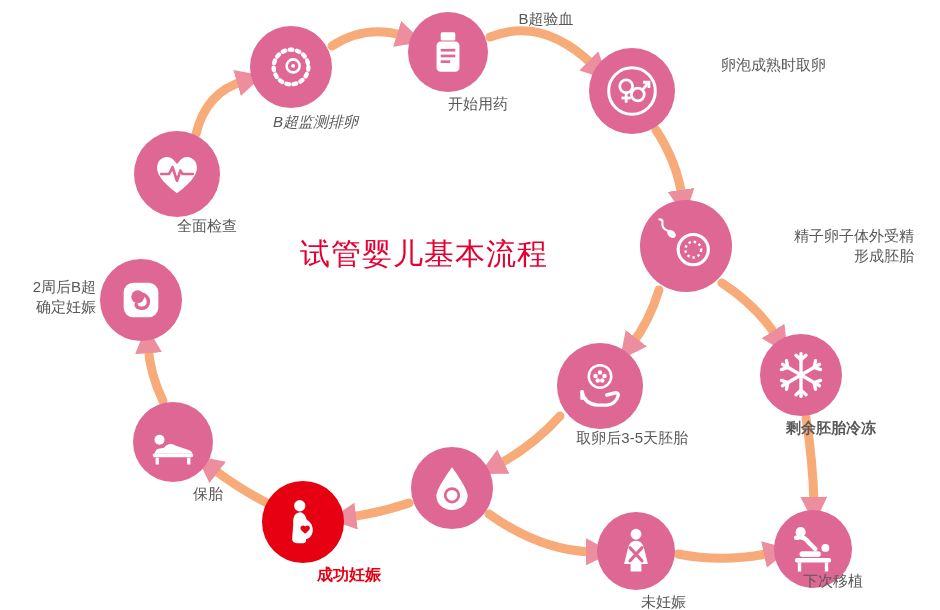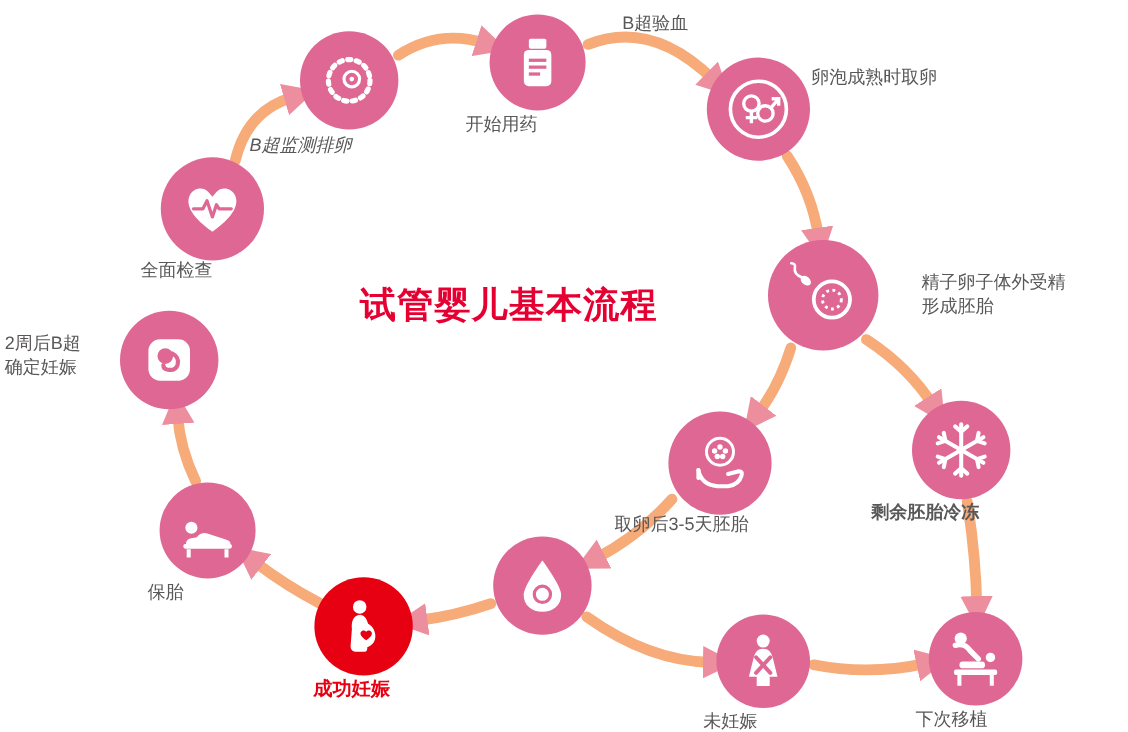--- a/index.html
+++ b/index.html
@@ -3,25 +3,25 @@
 <meta charset="utf-8">
 <style>
   html,body{margin:0;padding:0;background:#fff;font-family:"Liberation Sans","DejaVu Sans",sans-serif;}
   .canvas{position:relative;width:940px;height:610px;overflow:hidden;background:#fff;}
   .arrows{position:absolute;left:0;top:0;width:940px;height:610px;pointer-events:none;}
   .arrow{fill:none;stroke:var(--arrow-orange,#f6ab79);stroke-width:9;stroke-linecap:round;marker-end:url(#ah);}
   #ah path{fill:var(--arrow-pink,#ec8e9e);}
   .node{position:absolute;border-radius:50%;background:var(--node-pink,#de6793);color:var(--node-pink,#de6793);
         display:flex;align-items:center;justify-content:center;}
   .node.red{background:var(--node-red,#e60012);color:var(--node-red,#e60012);}
-  .nlabel{position:absolute;font-size:15px;color:var(--label-gray,#595757);text-align:left;line-height:1.35;}
+  .nlabel{position:absolute;font-size:15px;color:var(--label-gray,#595757);text-align:right;line-height:1.35;}
   .nlabel span{display:block;}
   .nlabel.red{color:var(--success-label-red,#e60012);font-weight:bold;font-size:16px;}
   .title{position:absolute;left:268px;top:234px;width:312px;margin:0;text-align:center;
-         font-size:30px;font-weight:bold;color:var(--title-red,#e60032);letter-spacing:1px;}
+         font-size:30px;font-weight:normal;color:var(--title-red,#e60032);letter-spacing:1px;}
   .float-label{position:absolute;left:496px;top:10px;width:100px;text-align:center;
          font-size:15px;color:var(--label-gray,#595757);}
 </style>
 </head>
 <body>
 
 <div class="canvas">
 
   <svg class="arrows" viewBox="0 0 940 610">
     <defs>
@@ -172,21 +172,21 @@
     <svg viewBox="0 0 48 48" width="54" height="54">
       <circle cx="13" cy="9" r="4.5" fill="#fff"></circle>
       <path d="M 9,14 Q 16,12 20,18 L 26,24" stroke="#fff" stroke-width="4" fill="none" stroke-linecap="round"></path>
       <circle cx="35" cy="23" r="3.5" fill="#fff"></circle>
       <rect x="12" y="26" width="19" height="5" rx="2.5" fill="#fff"></rect>
       <rect x="8" y="32" width="32" height="4" rx="1.5" fill="#fff"></rect>
       <line x1="12" y1="36" x2="12" y2="44" stroke="#fff" stroke-width="3"></line>
       <line x1="36" y1="36" x2="36" y2="44" stroke="#fff" stroke-width="3"></line>
     </svg>
   </div>
-  <div class="nlabel" style="left:763px;top:590px;width:100px;font-family:Liberation Serif, serif;">
+  <div class="nlabel" style="left:763px;top:571px;width:100px;font-family:Liberation Serif, serif;">
     <span>下次移植</span>
   </div>
 
   <div class="node red" style="left:262px;top:481px;width:82px;height:82px;">
     <svg viewBox="0 0 48 48" width="52" height="52">
       <circle cx="21" cy="9" r="5.2" fill="#fff"></circle>
       <path fill="#fff" d="M21.5 15 C15.5 15.5 14.5 21 15 26 L14 39 C13.8 42 16 43.5 18.5 43.5 L24.5 43.5 C26.5 43.5 27 42 26.8 40 C30.5 39 33.5 35.5 33 30.5 C32.6 26 30 23.5 27.5 22 C26.5 18.5 25 15.5 21.5 15 Z"></path>
       <path fill="currentColor" d="M26 28.2 c -1.8,-2.2 -5.2,-0.4 -4.2,2.3 c 0.7,1.9 4.2,4.2 4.2,4.2 c 0,0 3.5,-2.3 4.2,-4.2 c 1,-2.7 -2.4,-4.5 -4.2,-2.3 z"></path>
     </svg>
   </div>

